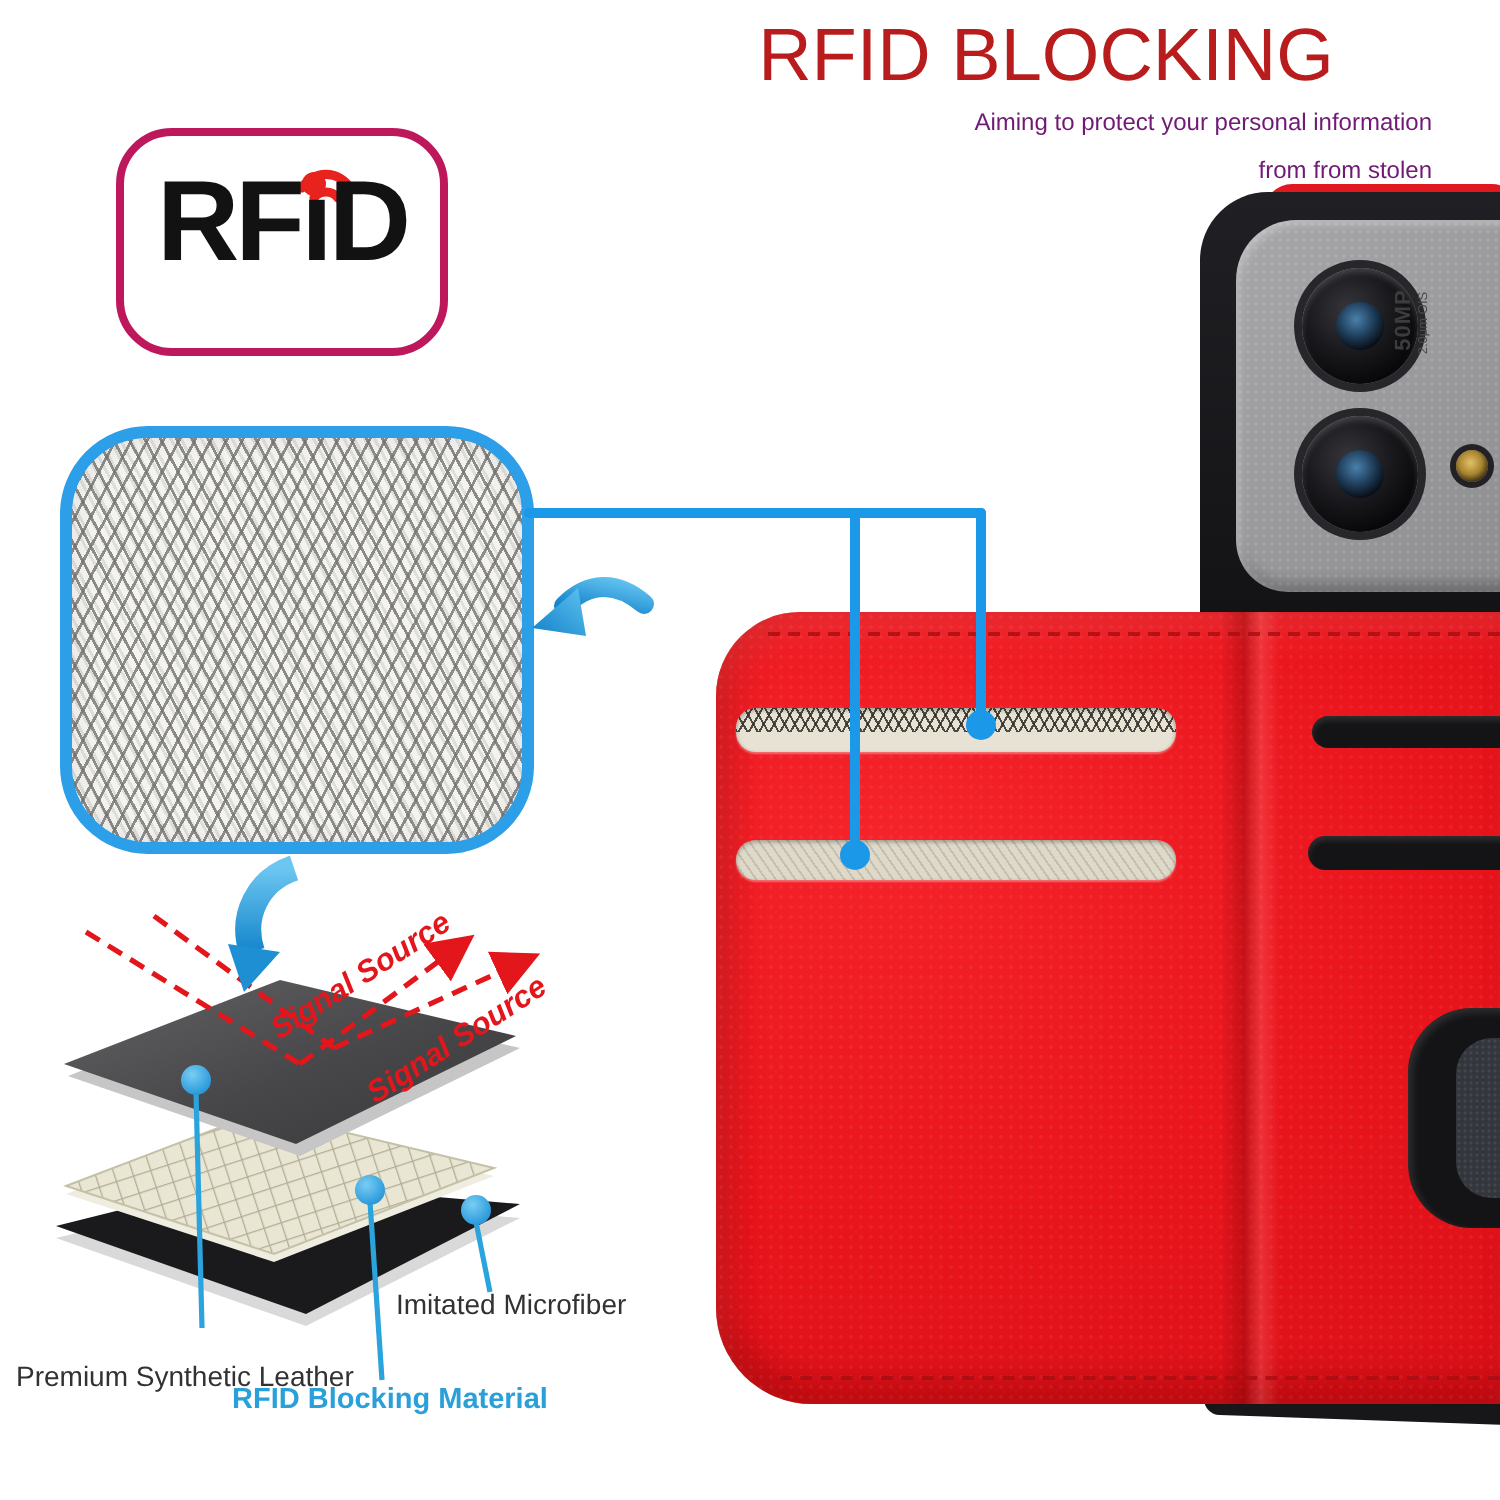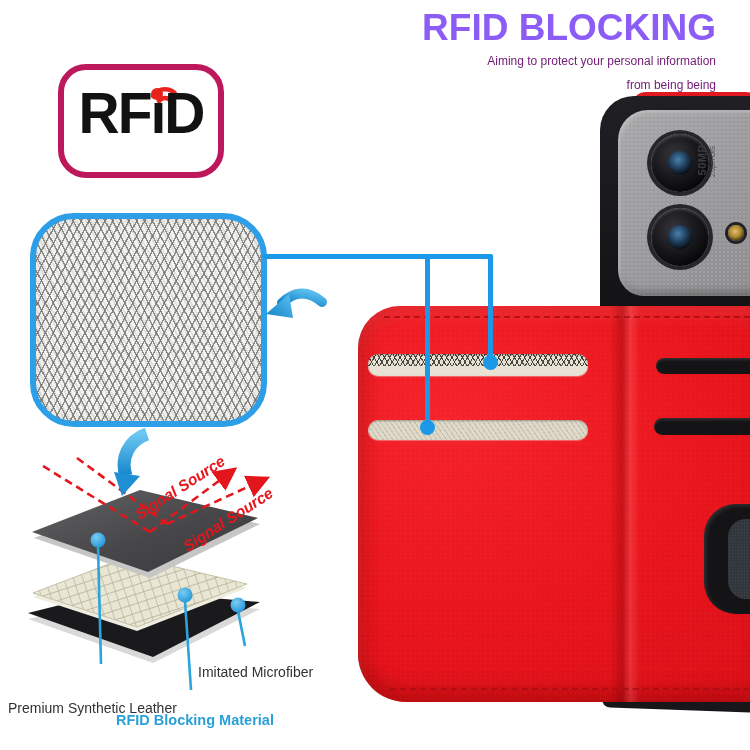--- a/index.html
+++ b/index.html
@@ -5,25 +5,25 @@
   * { margin:0; padding:0; box-sizing:border-box; }
   html,body { width:750px; height:750px; }
   body {
     position:relative; overflow:hidden; background:#ffffff;
     font-family:"Liberation Sans", sans-serif;
   }
   .abs { position:absolute; }
 
   
   .header { left:330px; top:6px; width:386px; text-align:right; color:#111; }
-  .header .title { font-size:37px; font-weight:bold; letter-spacing:0; line-height:44px; color:#8b5cf6; }
+  .header .title { font-size:37px; font-weight:normal; letter-spacing:0; line-height:44px; color:#b91c1c;text-align:center; }
   .header .sub { font-size:12px; line-height:23.5px; color:#701a75; }
 
   
-  .badge { left:58px; top:64px; width:166px; height:114px; border:6px solid #be185d; border-radius:28px; background:#fff; }
+  .badge { left:58px; top:64px; width:166px; height:114px; border:4px solid #be185d; border-radius:28px; background:#fff; }
   .badge-word { position:absolute; left:0; right:0; top:14px; text-align:center; font-weight:bold; font-size:57px; letter-spacing:-2px; color:#121212; line-height:58px; }
   .badge-word span { display:inline-block; }
   .badge-i { position:relative; }
   .badge-i-dot { position:absolute; left:50%; transform:translateX(-50%); top:4px; width:12px; height:12px; border-radius:50%; background:#e8221c; }
   .badge-label { position:absolute; left:0; right:0; top:78px; text-align:center; font-weight:bold; font-size:18px; letter-spacing:1.5px; color:#121212; }
   .badge-wifi { left:81px; top:6px; width:40px; height:28px; }
 
   
   .mesh-big {
     left:30px; top:213px; width:237px; height:214px;
@@ -103,32 +103,32 @@
   .slot-black { background:#141417; border-radius:9px 0 0 9px; box-shadow:inset 0 2px 3px rgba(255,255,255,.12); }
   .slot-black1 { left:298px; top:52px; width:110px; height:16px; }
   .slot-black2 { left:296px; top:112px; width:112px; height:17px; }
   .ring-holder { position:absolute; left:346px; top:198px; width:62px; height:110px; background:#141416; border-radius:32px 0 0 32px; box-shadow:inset 2px 2px 4px rgba(255,255,255,.12); }
   .ring-inner { position:absolute; left:24px; top:15px; width:44px; height:80px; background:#33363c;
     background-image:radial-gradient(rgba(255,255,255,.08) 0.6px, transparent 1px); background-size:3px 3px;
     border-radius:18px 0 0 18px; }
 
   
   .diagram-svg { left:5px; top:428px; width:315px; height:300px; z-index:5; }
-  .layer-label { color:#323232; font-size:14px; z-index:6;margin-top:20px; }
+  .layer-label { color:#323232; font-size:14px; z-index:6; }
   .label-leather { left:8px; top:680px; }
   .label-micro { left:198px; top:644px; }
   .label-rfid { left:116px; top:692px; color:#2aa0d8; font-weight:bold; font-size:14.5px;text-align:right; }
 </style>
 </head>
 <body>
 
 <div class="abs header">
   <div class="title">RFID BLOCKING</div>
   <div class="sub">Aiming to protect your personal information</div>
-  <div class="sub">from being being</div>
+  <div class="sub">from from stolen</div>
 </div>
 
 <div class="abs badge">
   <svg class="abs badge-wifi" viewBox="0 0 40 28">
     <path d="M8,20 A14,14 0 0 1 32,20" fill="none" stroke="#e8221c" stroke-width="4.6" stroke-linecap="round"></path>
     <path d="M14,25 A7.5,7.5 0 0 1 26,25" fill="none" stroke="#e8221c" stroke-width="4.6" stroke-linecap="round"></path>
   </svg>
   <div class="badge-word"><span>RF</span><span class="badge-i"><span class="badge-i-dot"></span><span>ı</span></span><span>D</span></div>
 </div>
 

